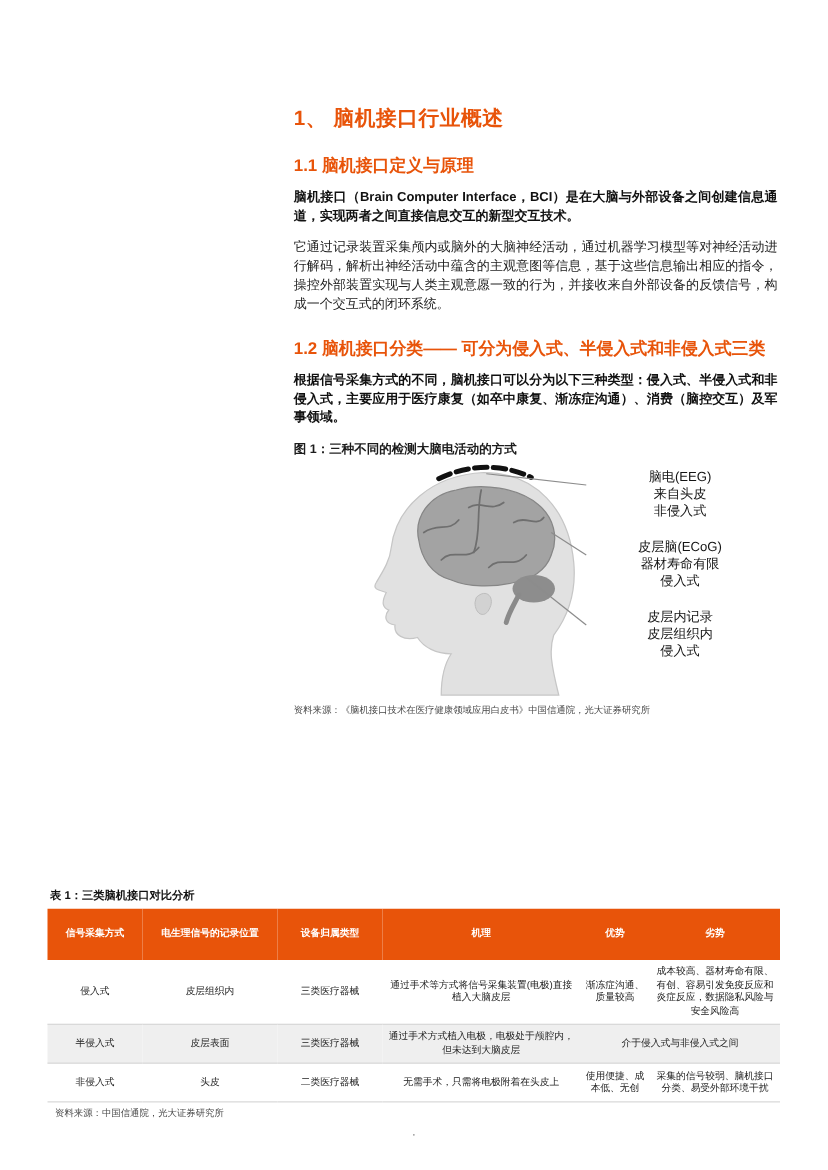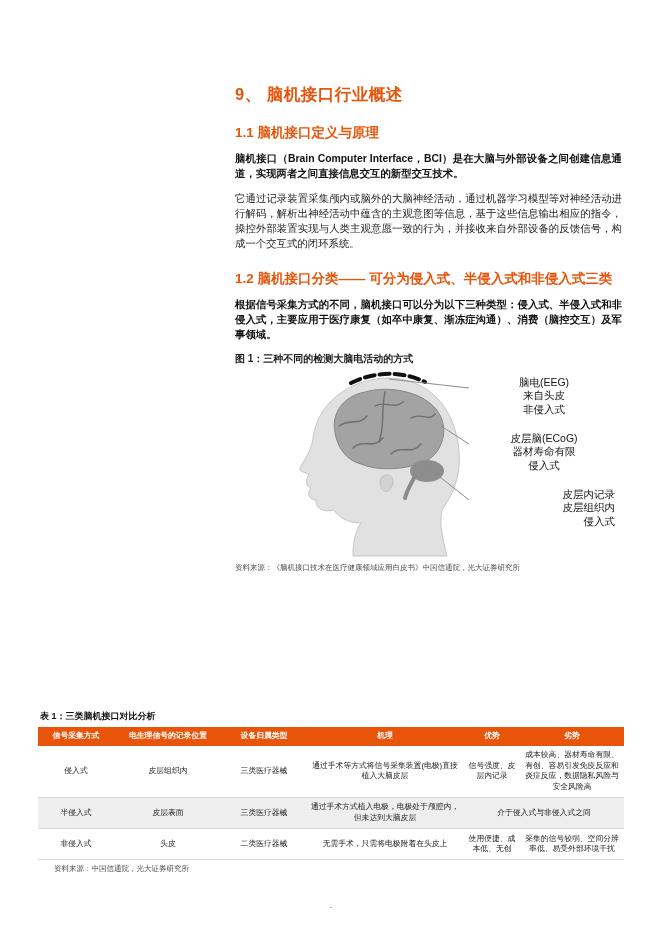--- a/index.html
+++ b/index.html
@@ -18,33 +18,33 @@
   .col p{font-size:10.4px;line-height:15.3px;margin:0 0 9px 0;text-align:justify;}
   .lead{font-weight:bold;color:#111;}
   .fig-caption{font-size:10px;font-weight:bold;margin:6px 0 2px 0;}
   .figure{position:relative;width:387px;height:190px;margin:4px 0 2px 0;}
   .figure svg{position:absolute;left:0;top:0;}
   .fig-label{position:absolute;left:238px;width:142px;text-align:center;font-size:10.5px;line-height:13.5px;color:#141414;}
   .source{font-size:7.5px;color:#4a4a4a;margin:3px 0 12px 0;}
   .tbl-wrap{position:absolute;left:38px;top:698px;width:586px;}
   .tbl-caption{font-size:9px;font-weight:bold;margin:12px 0 4px 2px;color:#111;}
   table{width:100%;border-collapse:collapse;font-size:7.8px;line-height:10.6px;table-layout:fixed;}
-  th{background:var(--accent);color:#fff;font-weight:bold;padding:4px 3px;text-align:center;vertical-align:middle;}
+  th{background:var(--accent);color:#fff;font-weight:bold;padding:15px 3px;text-align:center;vertical-align:middle;}
   td{padding:4.5px 4px;text-align:center;vertical-align:middle;border-bottom:1px solid #d9d9d9;color:#222;}
   tr.alt td{background:var(--alt-row);}
-  .tbl-source{font-size:7.5px;color:#4a4a4a;margin-top:4px;margin-left:16px;}
+  .tbl-source{font-size:7.5px;color:#4a4a4a;margin-top:4px;margin-left:6px;}
   .footer-mark{position:absolute;left:0;bottom:24px;width:100%;text-align:center;font-size:9px;color:#555;}
 </style>
 </head>
 <body>
 
 <div class="page">
 
   <main class="col">
-    <h1>9、 脑机接口行业概述</h1>
+    <h1>1、 脑机接口行业概述</h1>
 
     <h2>1.1 脑机接口定义与原理</h2>
     <p class="lead">脑机接口（Brain Computer Interface，BCI）是在大脑与外部设备之间创建信息通道，实现两者之间直接信息交互的新型交互技术。</p>
     <p>它通过记录装置采集颅内或脑外的大脑神经活动，通过机器学习模型等对神经活动进行解码，解析出神经活动中蕴含的主观意图等信息，基于这些信息输出相应的指令，操控外部装置实现与人类主观意愿一致的行为，并接收来自外部设备的反馈信号，构成一个交互式的闭环系统。</p>
 
     <h2>1.2 脑机接口分类—— 可分为侵入式、半侵入式和非侵入式三类</h2>
     <p class="lead">根据信号采集方式的不同，脑机接口可以分为以下三种类型：侵入式、半侵入式和非侵入式，主要应用于医疗康复（如卒中康复、渐冻症沟通）、消费（脑控交互）及军事领域。</p>
 
     <div class="fig-caption">图 1：三种不同的检测大脑电活动的方式</div>
 
@@ -101,21 +101,21 @@
       <div class="fig-label" style="top:6px;">
         <div>脑电(EEG)</div>
         <div>来自头皮</div>
         <div>非侵入式</div>
       </div>
       <div class="fig-label" style="top:62px;">
         <div>皮层脑(ECoG)</div>
         <div>器材寿命有限</div>
         <div>侵入式</div>
       </div>
-      <div class="fig-label" style="top:118px;text-align:right;">
+      <div class="fig-label" style="top:118px;">
         <div>皮层内记录</div>
         <div>皮层组织内</div>
         <div>侵入式</div>
       </div>
     </div>
 
     <div class="source">资料来源：《脑机接口技术在医疗健康领域应用白皮书》中国信通院，光大证券研究所</div>
 
   </main>
 
@@ -139,37 +139,37 @@
           <th>优势</th>
           <th>劣势</th>
         </tr>
       </thead>
       <tbody>
         <tr>
           <td>侵入式</td>
           <td>皮层组织内</td>
           <td>三类医疗器械</td>
           <td>通过手术等方式将信号采集装置(电极)直接植入大脑皮层</td>
-          <td>信号强度、皮层内记录</td>
+          <td>渐冻症沟通、质量较高</td>
           <td>成本较高、器材寿命有限、有创、容易引发免疫反应和炎症反应，数据隐私风险与安全风险高</td>
         </tr>
         <tr class="alt">
           <td>半侵入式</td>
           <td>皮层表面</td>
           <td>三类医疗器械</td>
           <td>通过手术方式植入电极，电极处于颅腔内，但未达到大脑皮层</td>
           <td colspan="2">介于侵入式与非侵入式之间</td>
         </tr>
         <tr>
           <td>非侵入式</td>
           <td>头皮</td>
           <td>二类医疗器械</td>
           <td>无需手术，只需将电极附着在头皮上</td>
           <td>使用便捷、成本低、无创</td>
-          <td>采集的信号较弱、空间分辨率低、易受外部环境干扰</td>
+          <td>采集的信号较弱、脑机接口分类、易受外部环境干扰</td>
         </tr>
       </tbody>
     </table>
     <div class="tbl-source">资料来源：中国信通院，光大证券研究所</div>
   </section>
 
   <div class="footer-mark">·</div>
 
 </div>
 

